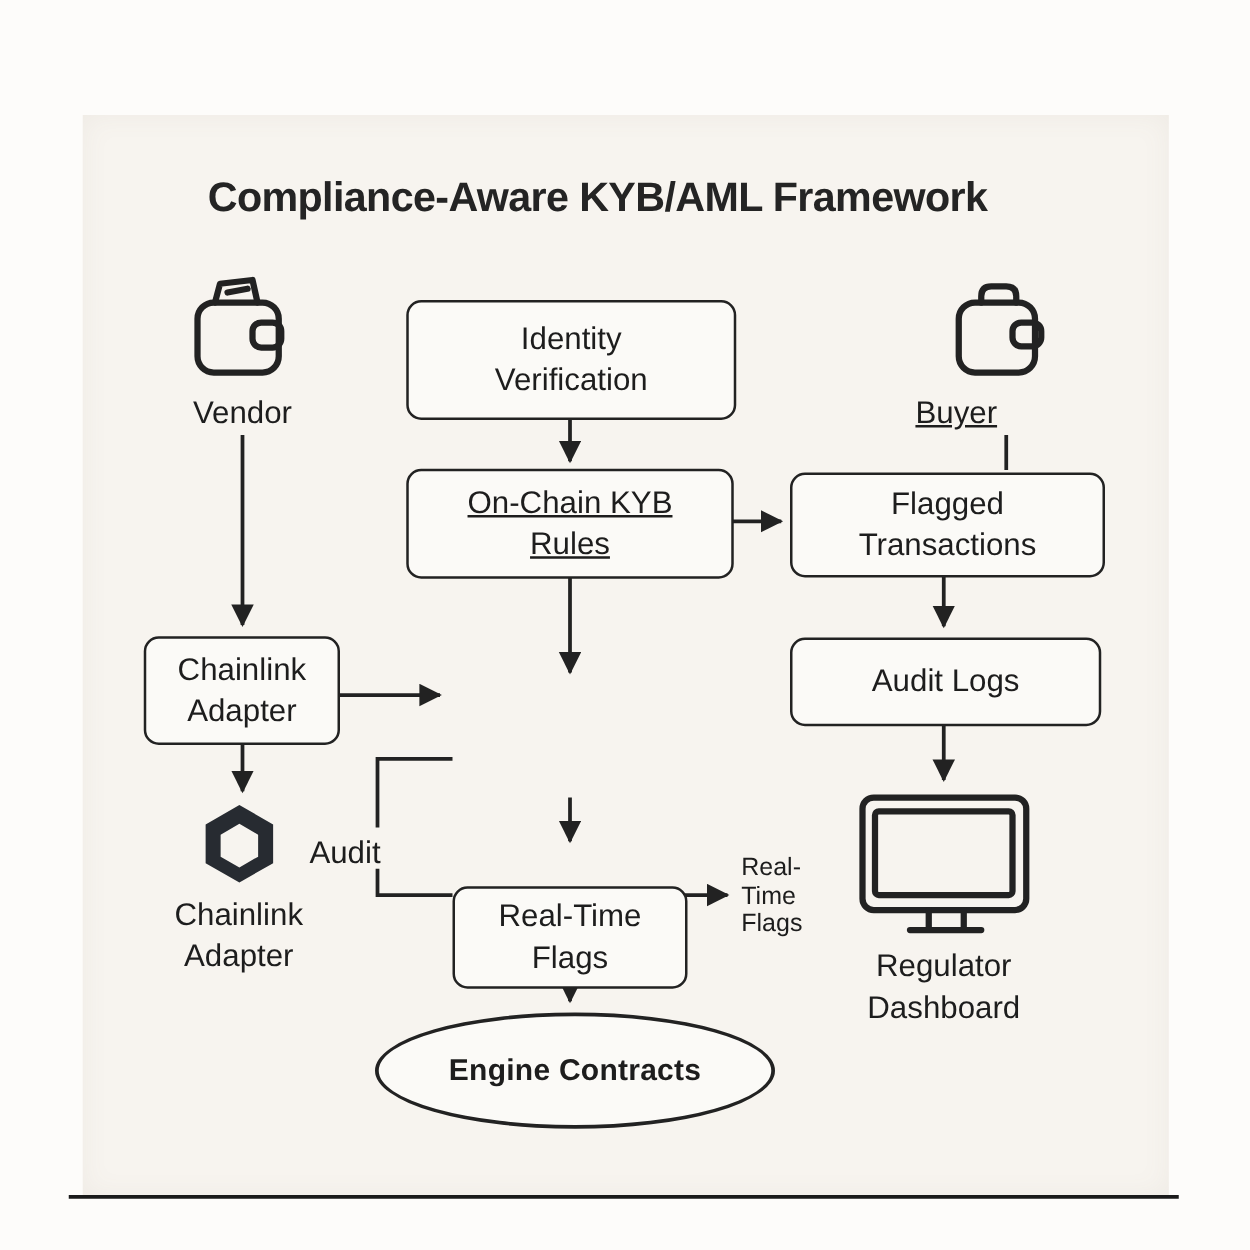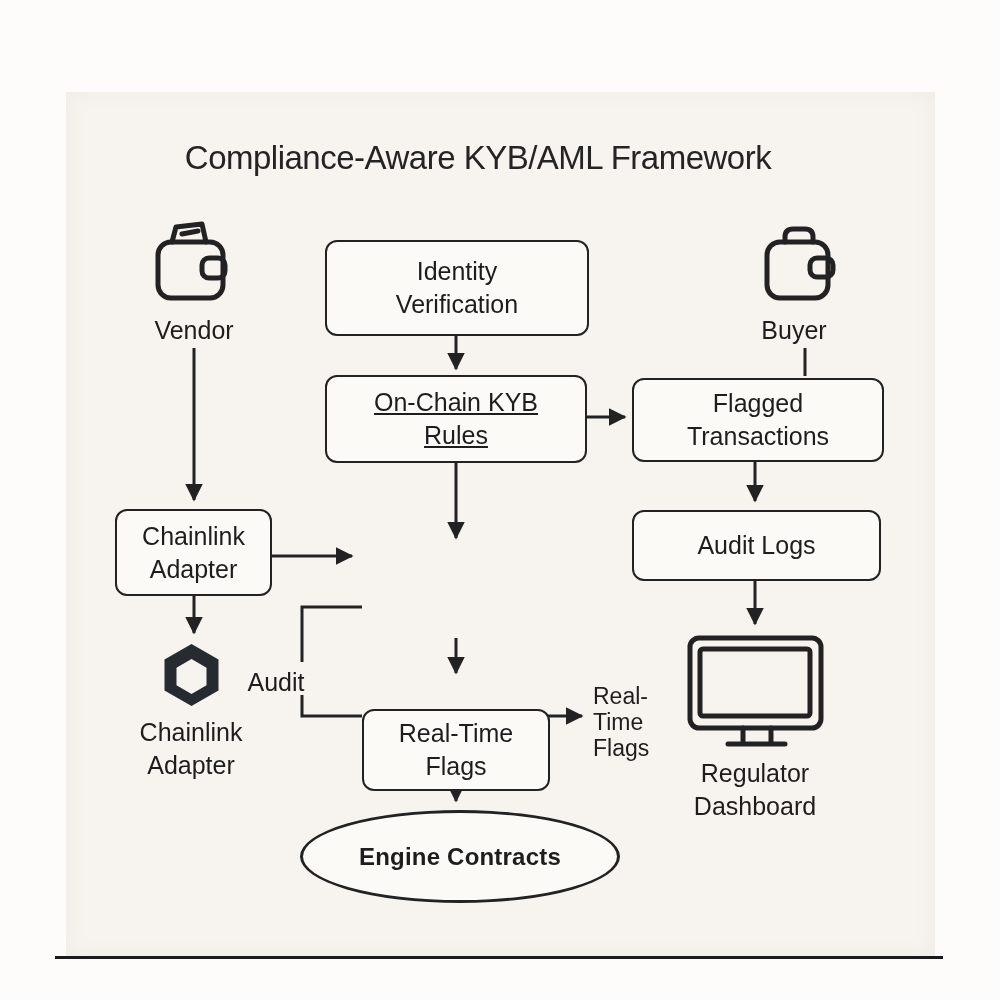--- a/index.html
+++ b/index.html
@@ -14,37 +14,37 @@
     position:absolute;left:66px;top:92px;width:869px;height:865px;
     background:#f7f4ef;
     box-shadow:inset 0 0 22px rgba(130,118,104,0.07);
   }
   .bottom-rule{
     position:absolute;left:55px;top:956px;width:888px;height:3px;
     background:#1a1a1a;
   }
   .title{
     position:absolute;left:68px;top:139px;width:820px;
-    text-align:center;font-size:33px;font-weight:400;letter-spacing:-0.5px;
+    text-align:center;font-size:33px;font-weight:700;letter-spacing:-0.5px;
     color:#242424;
   }
   .node{
     position:absolute;z-index:2;
     border:2.5px solid #222222;border-radius:12px;background:#fbfaf7;
     display:flex;align-items:center;justify-content:center;
     text-align:center;font-size:25px;line-height:1.32;
     white-space:pre-line;color:#1d1d1d;
   }
   .node.ellipse{border-radius:50%;border-width:3px;font-weight:700;font-size:24px;letter-spacing:0.2px;}
   .lbl{
     position:absolute;z-index:2;text-align:center;font-size:25px;line-height:1.3;
     white-space:pre-line;color:#1d1d1d;
   }
   .annotation{
-    position:absolute;z-index:2;text-align:left;font-size:23px;line-height:1.13;
+    position:absolute;z-index:2;text-align:left;font-size:20px;line-height:1.13;
     white-space:pre-line;color:#1d1d1d;
   }
   svg.overlay{position:absolute;left:0;top:0;z-index:1;}
   svg.icon{position:absolute;z-index:2;overflow:visible;}
   .edge{stroke:#222222;stroke-width:3;fill:none;}
   .icon-stroke{stroke:#222222;stroke-width:5;fill:none;stroke-linejoin:round;stroke-linecap:round;}
 </style>
 </head>
 <body>
 
@@ -103,21 +103,21 @@
     <rect class="icon-stroke" x="4" y="24" width="65" height="56" rx="13"></rect>
     <rect class="icon-stroke" x="48" y="40" width="23" height="20" rx="7" fill="#f7f4ef"></rect>
   </svg>
   <div class="lbl" style="left:144px;top:314px;width:100px;">Vendor</div>
 
   <svg class="icon" style="left:761px;top:222px;" width="76" height="80" viewBox="0 0 76 80">
     <path class="icon-stroke" d="M24,20 V15 Q24,7 32,7 H44 Q52,7 52,15 V20"></path>
     <rect class="icon-stroke" x="6" y="20" width="61" height="56" rx="13"></rect>
     <rect class="icon-stroke" x="49" y="36" width="23" height="19" rx="7" fill="#f7f4ef"></rect>
   </svg>
-  <div class="lbl" style="left:744px;top:314px;width:100px;">Buyer</div>
+  <div class="lbl" style="left:715px;top:314px;width:100px;text-decoration:underline;">Buyer</div>
 
   <svg class="icon" style="left:158px;top:640px;" width="67" height="74" viewBox="0 0 67 74">
     <path fill-rule="evenodd" fill="#272b31" d="M33.5,4 L60.5,19.5 V50.5 L33.5,66 L6.5,50.5 V19.5 Z
              M33.5,19 L48.5,27.7 V45.3 L33.5,54 L18.5,45.3 V27.7 Z"></path>
   </svg>
   <div class="lbl" style="left:234px;top:666px;width:84px;">Audit</div>
   <div class="lbl" style="left:120px;top:716px;width:142px;">Chainlink
 Adapter</div>
 
   <div class="annotation" style="left:593px;top:683px;width:80px;">Real-

